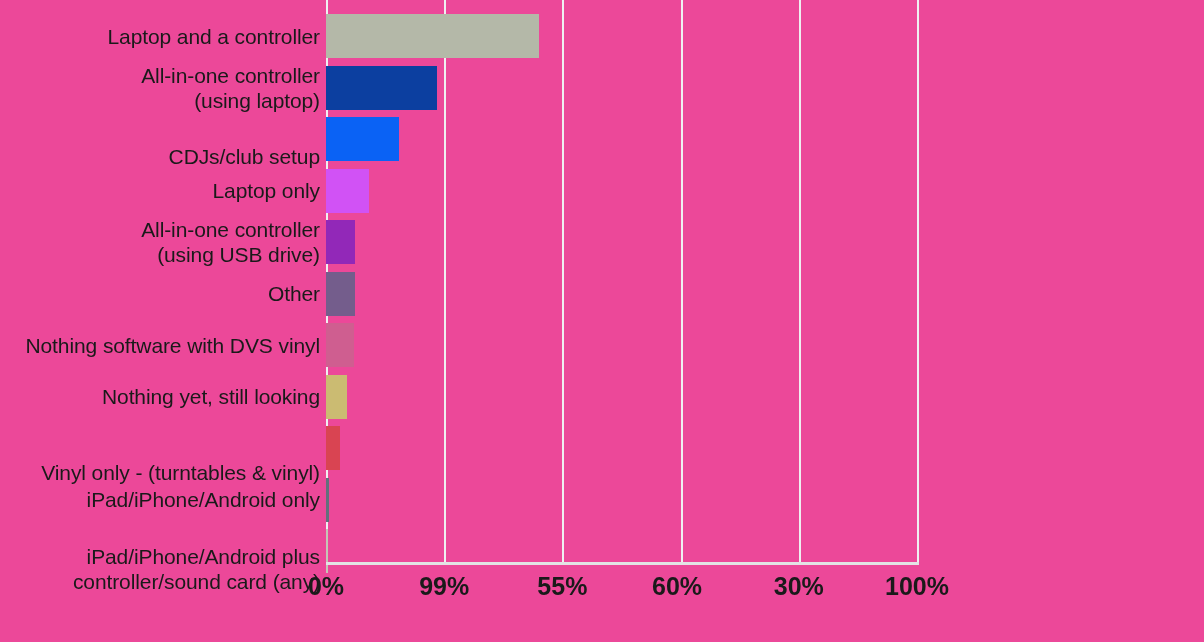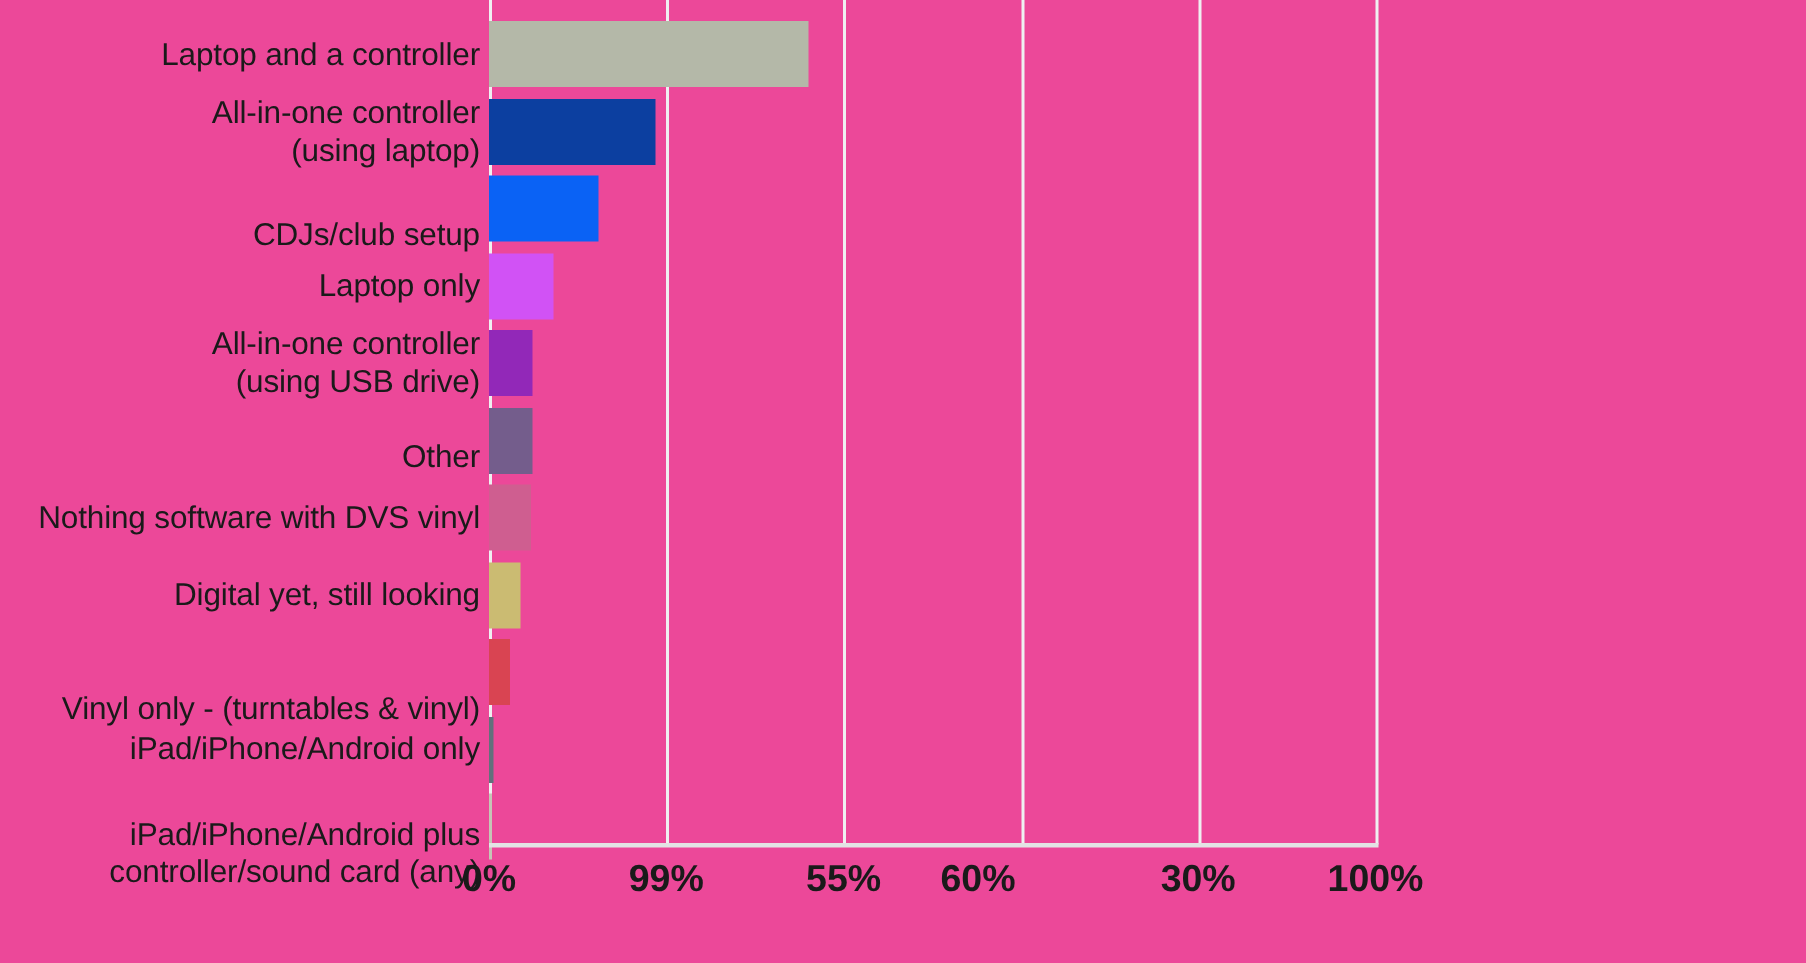--- a/index.html
+++ b/index.html
@@ -136,31 +136,31 @@
   <div id="axis-bottom"></div>
 
   <div id="cat-labels">
       <div class="cat-label" style="top: 23.5px;">Laptop and a controller</div>
       <div class="cat-label" style="top: 62.5px;">All-in-one controller
 (using laptop)</div>
       <div class="cat-label" style="top: 128px; margin-top: 16px;">CDJs/club setup</div>
       <div class="cat-label" style="top: 178px;">Laptop only</div>
       <div class="cat-label" style="top: 217px;">All-in-one controller
 (using USB drive)</div>
-      <div class="cat-label" style="top: 292px;">Other</div>
+      <div class="cat-label" style="top: 281px;">Other</div>
       <div class="cat-label" style="top: 332.5px;">Nothing software with DVS vinyl</div>
-      <div class="cat-label" style="top: 384px;">Digital yet, still looking</div>
+      <div class="cat-label" style="top: 384px;">Nothing yet, still looking</div>
       <div class="cat-label" style="top: 435.5px; margin-top: 24px;">Vinyl only - (turntables &amp; vinyl)</div>
       <div class="cat-label" style="top: 487px;">iPad/iPhone/Android only</div>
       <div class="cat-label" style="top: 544px;">iPad/iPhone/Android plus
 controller/sound card (any)</div>
     </div>
 
   <div id="tick-labels">
       <div class="tick-label" style="left: 326px;">0%</div>
       <div class="tick-label" style="left: 444.2px;">99%</div>
       <div class="tick-label" style="left: 562.4px;">55%</div>
-      <div class="tick-label" style="left: 652px;">60%</div>
+      <div class="tick-label" style="left: 677px;">60%</div>
       <div class="tick-label" style="left: 798.8px;">30%</div>
       <div class="tick-label" style="left: 917px;">100%</div>
     </div>
 
 </div>
 
 </body></html>

